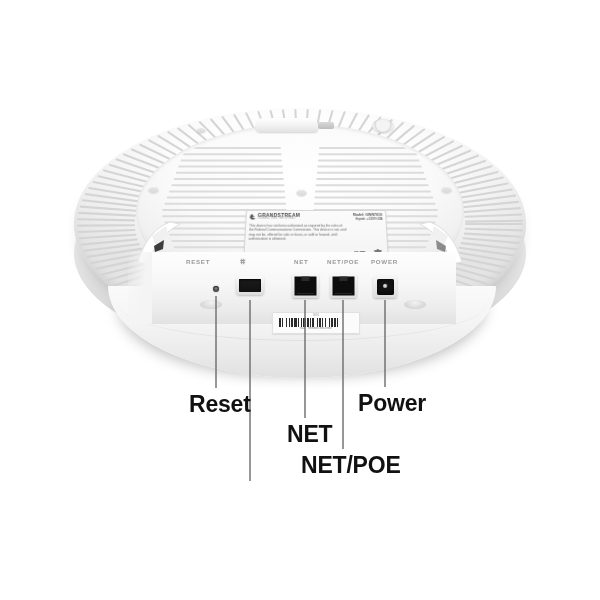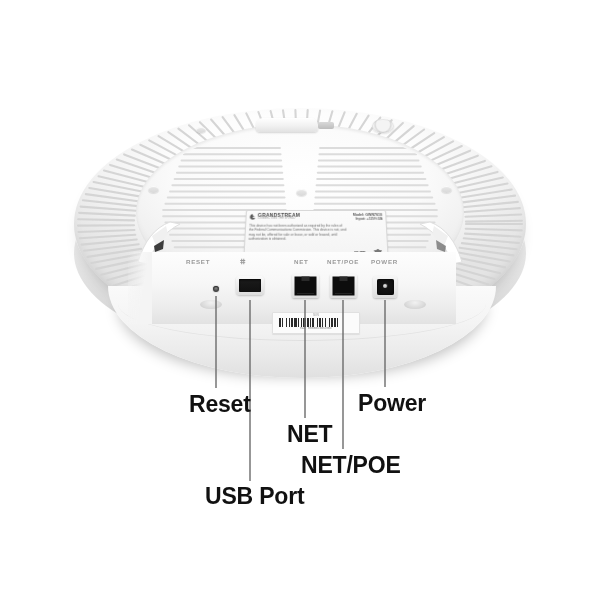--- a/index.html
+++ b/index.html
@@ -775,18 +775,17 @@
     <g stroke="#6b6b6b" stroke-width="1.4" fill="none">
       <line x1="216" y1="296" x2="216" y2="388"></line>
       <line x1="250" y1="300" x2="250" y2="481"></line>
       <line x1="305" y1="300" x2="305" y2="418"></line>
       <line x1="343" y1="300" x2="343" y2="449"></line>
       <line x1="385" y1="300" x2="385" y2="387"></line>
     </g>
   </svg>
 
   <div class="callout-text c-reset">Reset</div>
-  <div class="callout-text c-usb">USB Port</div>
   <div class="callout-text c-net">NET</div>
   <div class="callout-text c-netpoe">NET/POE</div>
   <div class="callout-text c-power">Power</div>
 
 </div>
 
 </body></html>

